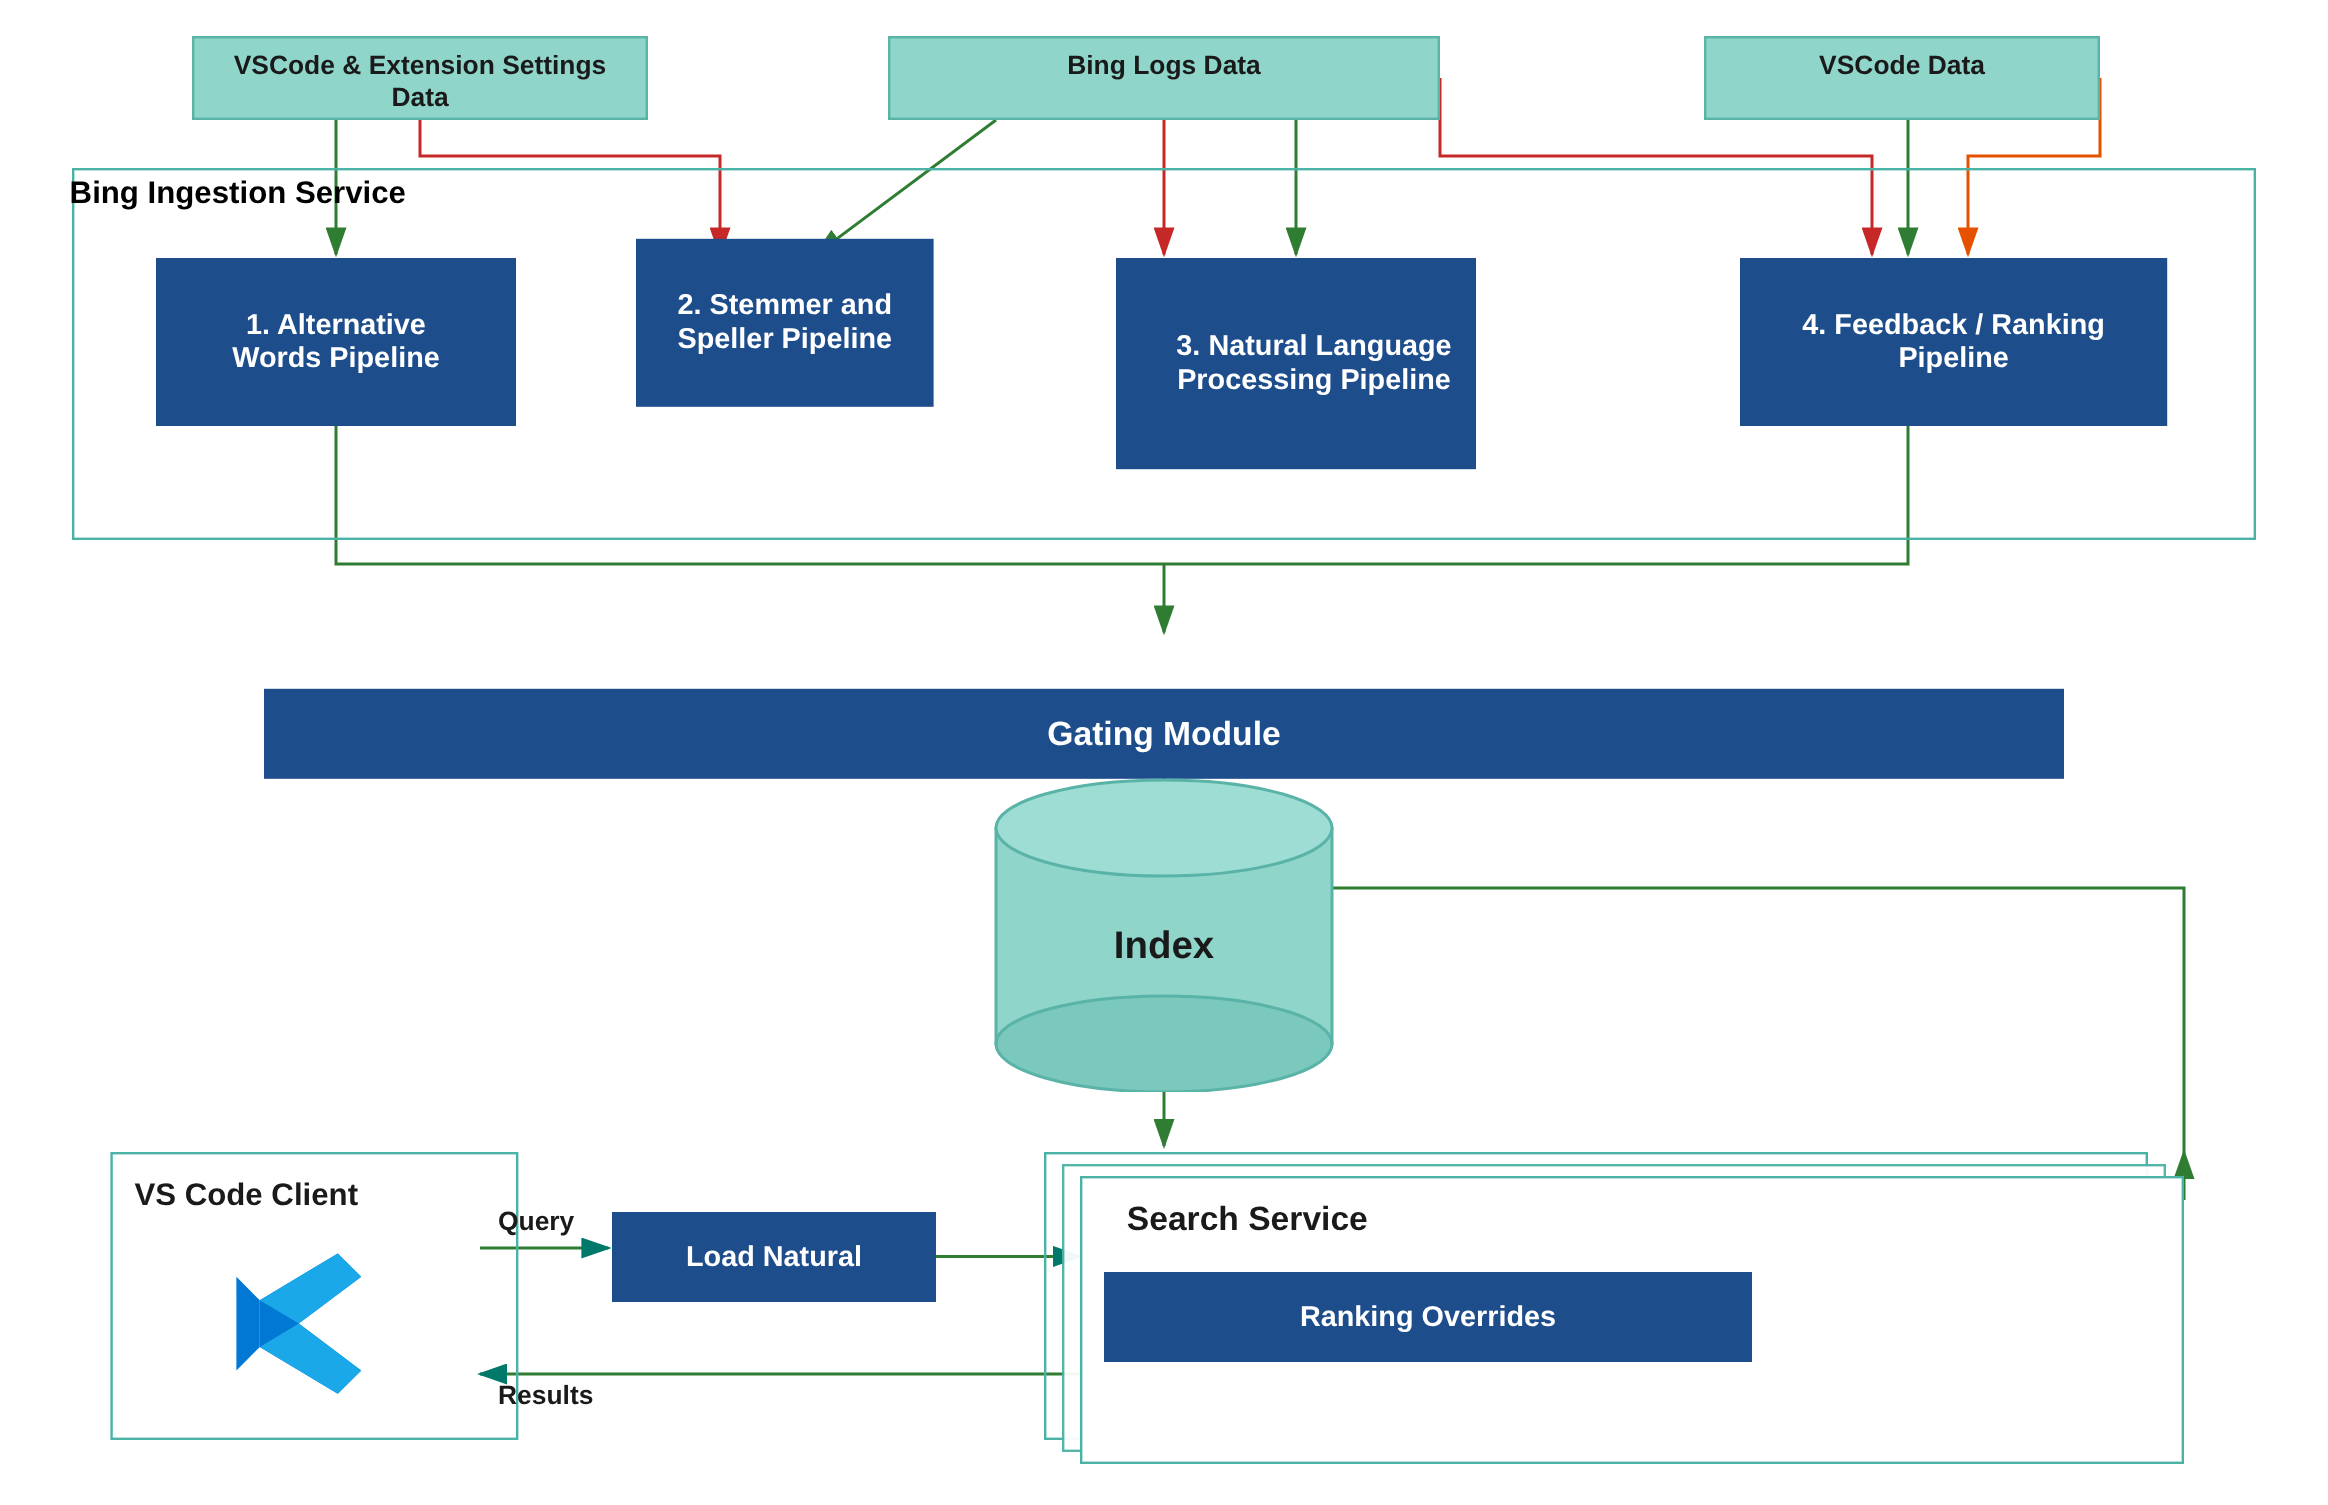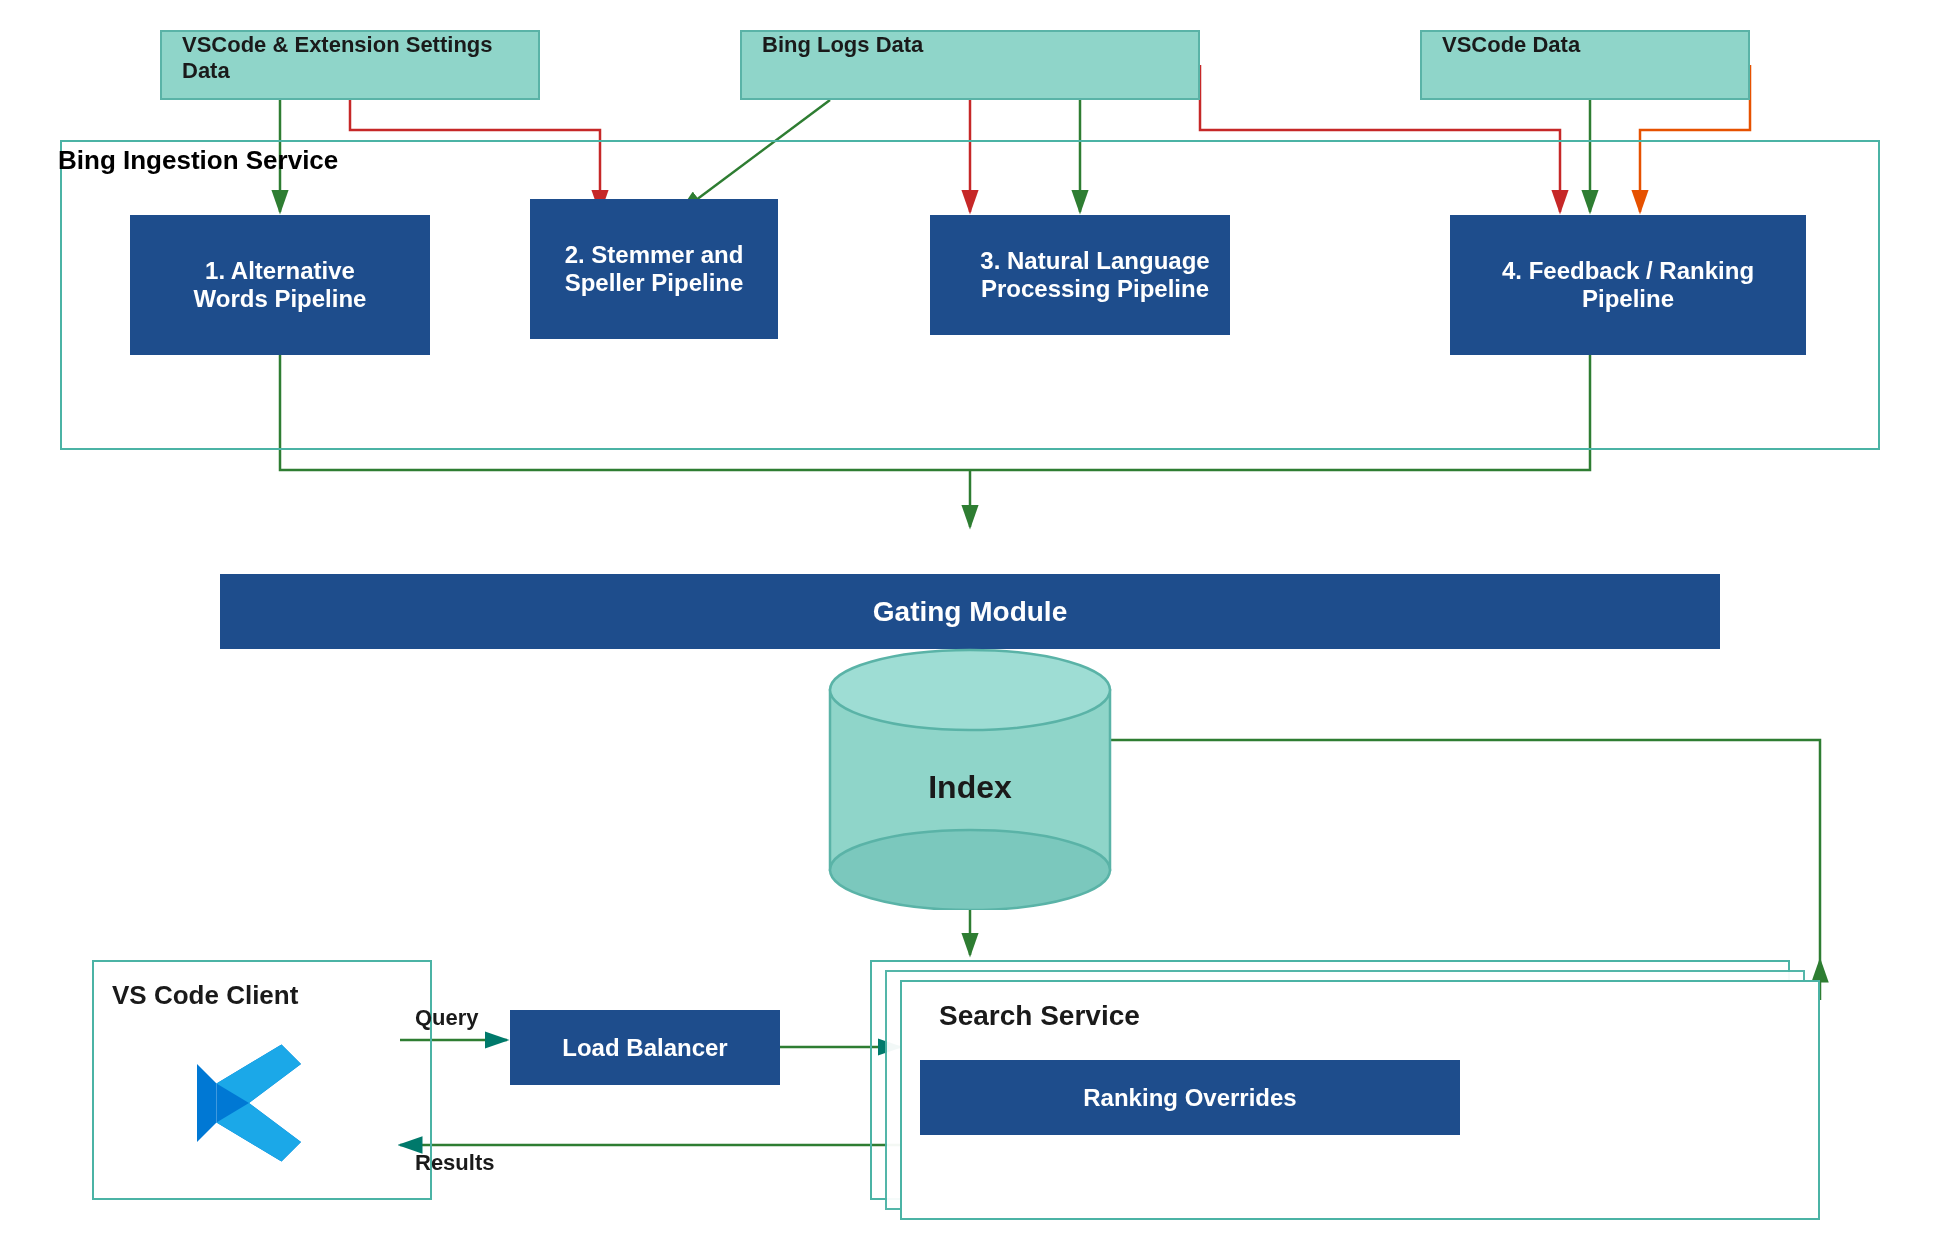--- a/index.html
+++ b/index.html
@@ -14,25 +14,25 @@
       position: relative;
       width: 1940px;
       height: 1254px;
     }
 
     
     .data-source {
       position: absolute;
       background: #8fd5c9;
       border: 2px solid #5ab3a7;
-      padding: 0 20px;
+      padding: 10px 20px;
       font-size: 22px;
       font-weight: 600;
       color: #1a1a1a;
-      text-align: left;
+      text-align: center;
     }
 
     
     .ingestion-service {
       position: absolute;
       border: 2.5px solid #4bb3a5;
       background: transparent;
       top: 140px;
       left: 60px;
       width: 1820px;
@@ -162,21 +162,21 @@
 
   <div class="ingestion-service"></div>
   <div class="ingestion-label">Bing Ingestion Service</div>
 
   <div class="pipeline-box" style="top:215px; left:130px; width:300px; height:140px; white-space:pre-line;">1. Alternative
 Words Pipeline</div>
 
   <div class="pipeline-box" style="top:199px; left:530px; width:248px; height:140px; white-space:pre-line;">2. Stemmer and
 Speller Pipeline</div>
 
-  <div class="pipeline-box" style="top:215px; left:930px; width:300px; height:120px; white-space:pre-line;padding-left:48px;">3. Natural Language
+  <div class="pipeline-box" style="top:215px; left:930px; width:300px; height:176px; white-space:pre-line;padding-left:48px;">3. Natural Language
 Processing Pipeline</div>
 
   <div class="pipeline-box" style="top:215px; left:1440px; width:356px; height:140px; white-space:pre-line;margin-left:10px;">4. Feedback / Ranking
 Pipeline</div>
 
   <div class="gating-module" style="top:530px; left:220px; width:1500px; height:75px;margin-top:44px;">Gating Module</div>
 
   <svg style="position:absolute; top:640px; left:820px; width:300px; height:270px;">
 
     <rect x="10" y="50" width="280" height="180" fill="#8fd5c9" stroke="#5ab3a7" stroke-width="2.5"></rect>
@@ -201,19 +201,19 @@
 
     <svg style="position:absolute; bottom:30px; left:90px;" width="130" height="130" viewBox="0 0 100 100">
 
       <polygon points="75,5 25,35 25,65 75,95 90,80 50,50 90,20" fill="#0078d4"></polygon>
       <polygon points="25,35 10,20 10,80 25,65" fill="#0078d4"></polygon>
       <polygon points="75,5 90,20 50,50 25,35" fill="#1ba8e8"></polygon>
       <polygon points="75,95 90,80 50,50 25,65" fill="#1ba8e8"></polygon>
     </svg>
   </div>
 
-  <div class="pipeline-box" style="top:1010px; left:510px; width:270px; height:75px;">Load Balancer</div>
+  <div class="pipeline-box" style="top:1010px; left:510px; width:270px; height:75px;">Load Natural</div>
 
   <div style="position:absolute; top:1005px; left:415px; font-size:22px; color:#1a1a1a; font-weight:600;">Query</div>
 
   <div style="position:absolute; top:1150px; left:415px; font-size:22px; color:#1a1a1a; font-weight:600;">Results</div>
 
 </div>
 
 </body></html>

